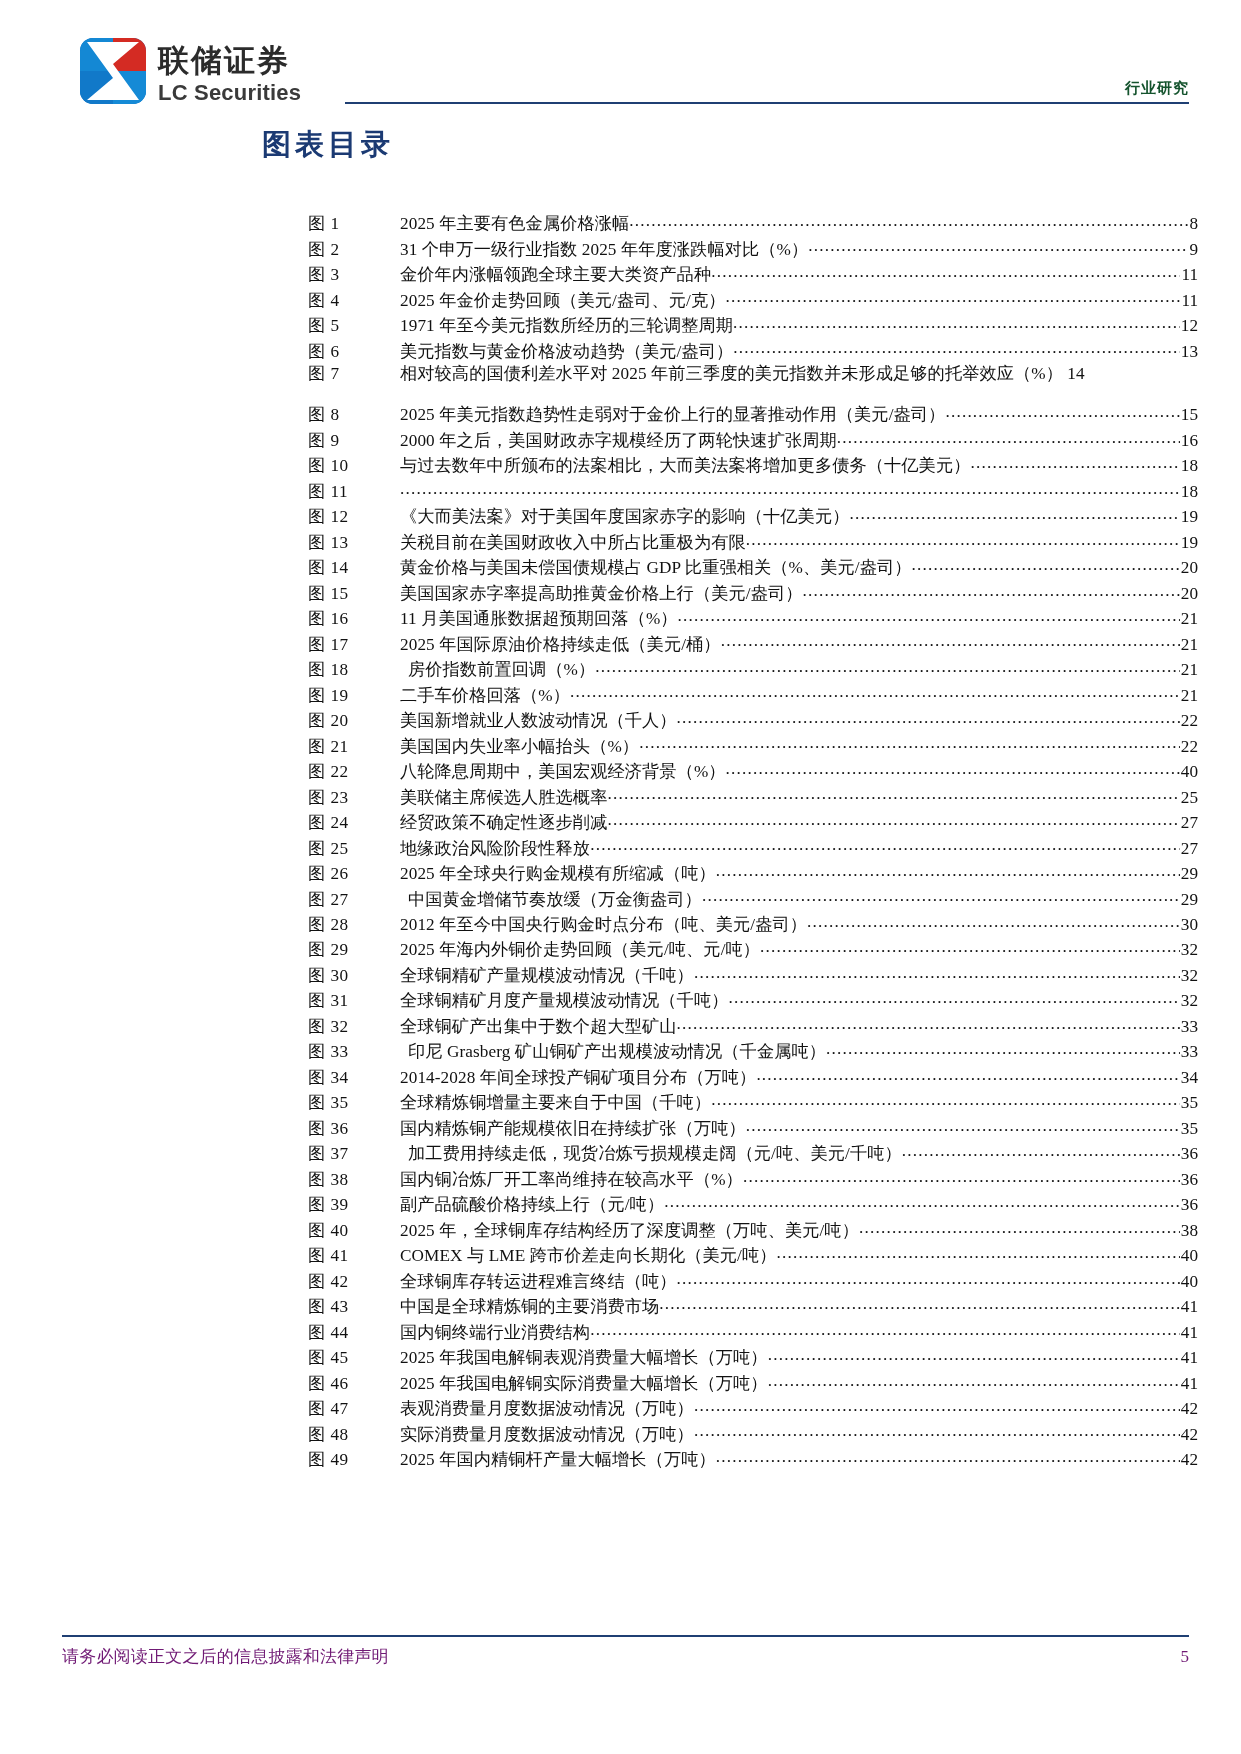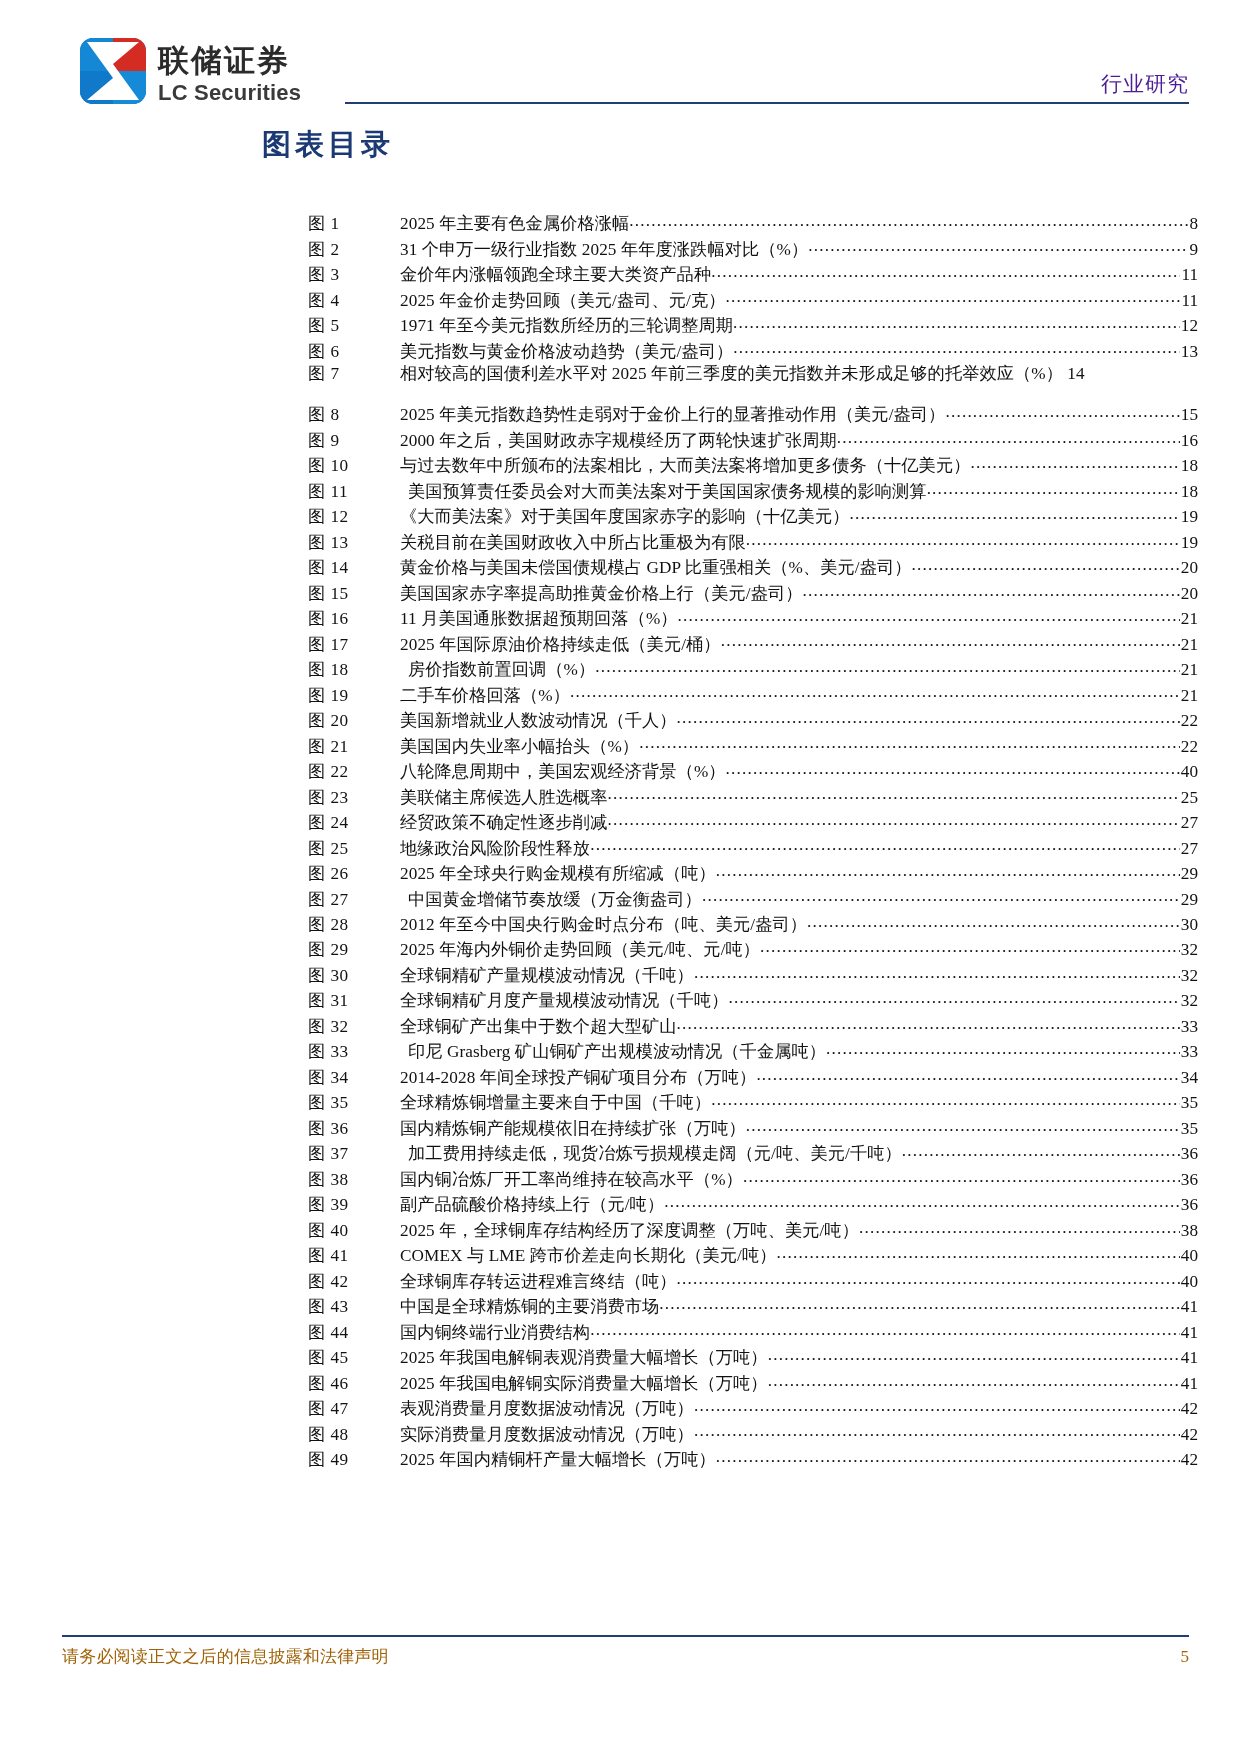--- a/index.html
+++ b/index.html
@@ -82,23 +82,24 @@
     font-weight: 700;
     color: #3a3a3a;
     margin-top: 6px;
     letter-spacing: 0.2px;
   }
   .header-right {
     position: absolute;
     right: 0;
     bottom: 14px;
     font-family: "Liberation Serif", "DejaVu Serif", serif;
-    font-size: 21px;
-    color: #4c1d95;
+    font-size: 15px;
+    color: #14532d;
     letter-spacing: 1px;
+    font-weight: bold;
   }
   .header-rule {
     position: absolute;
     left: 265px;
     right: 0;
     bottom: 8px;
     height: 2px;
     background: #1f3f73;
   }
 
@@ -182,21 +183,21 @@
   .footer-rule {
     height: 2px;
     background: #1f3f73;
     margin-bottom: 8px;
   }
   .footer-inner {
     display: flex;
     justify-content: space-between;
     align-items: baseline;
     font-size: 17px;
-    color: #a16207;
+    color: #701a75;
   }
   .footer-note { letter-spacing: 0.2px; }
   .footer-page { font-size: 17px; }
 </style>
 </head>
 <body>
 
 <div class="page">
 
   <div class="header">
@@ -274,21 +275,20 @@
         <span class="toc-page">16</span>
       </div>
       <div class="toc-row">
         <span class="toc-num">图 10</span>
         <span class="toc-label">与过去数年中所颁布的法案相比，大而美法案将增加更多债务（十亿美元）</span>
         <span class="toc-dots"></span>
         <span class="toc-page">18</span>
       </div>
       <div class="toc-row">
         <span class="toc-num">图 11</span>
-        <span class="toc-label pad-sm">美国预算责任委员会对大而美法案对于美国国家债务规模的影响测算</span>
         <span class="toc-dots"></span>
         <span class="toc-page">18</span>
       </div>
       <div class="toc-row">
         <span class="toc-num">图 12</span>
         <span class="toc-label">《大而美法案》对于美国年度国家赤字的影响（十亿美元）</span>
         <span class="toc-dots"></span>
         <span class="toc-page">19</span>
       </div>
       <div class="toc-row">

